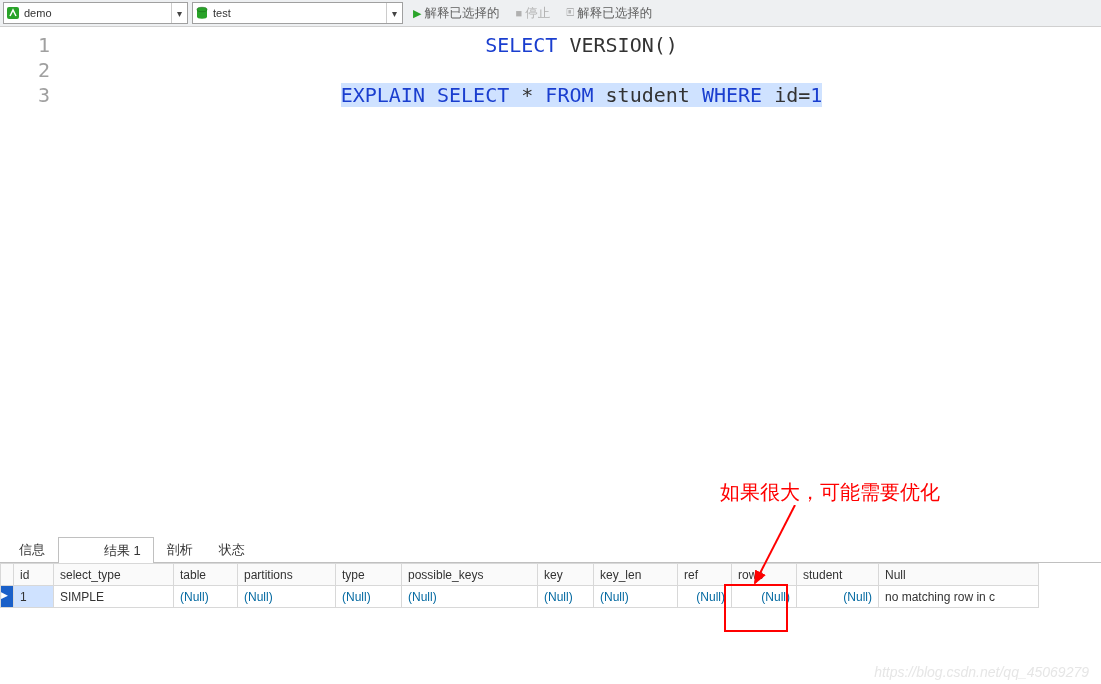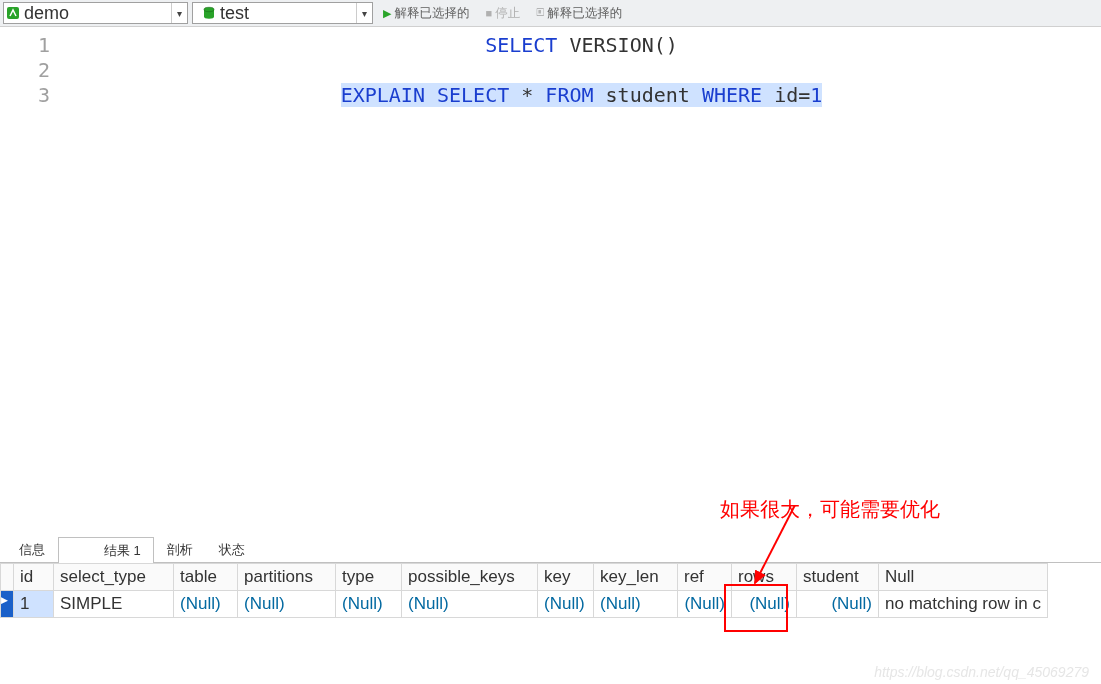--- a/index.html
+++ b/index.html
@@ -7,54 +7,54 @@
   width: 1101px; height: 684px;
   font-family: "Microsoft YaHei", Arial, sans-serif;
   font-size: 13px; color: #333; background: #fff;
   position: relative; overflow: hidden;
 }
 
 .toolbar { height: 27px; background: #eef0f2; border-bottom: 1px solid #d0d0d0;
   display: flex; align-items: center; padding: 0 3px; gap: 4px; }
 .combo { display: flex; align-items: center; background:#fff; border:1px solid #a0a0a0; height: 22px; }
 .combo .cicon { width: 18px; display:flex; align-items:center; justify-content:center; }
-.combo .clabel { padding: 0 4px 0 2px; font-size: 18px; }
+.combo .clabel { padding: 0 4px 0 2px; font-size: 11px; }
 .combo .carrow { width: 16px; height:100%; display:flex; align-items:center; justify-content:center;
   border-left:1px solid #ccc; color:#444; font-size:10px; }
 #combo-conn { width: 185px; } #combo-conn .clabel { flex:1; }
-#combo-db { width: 181px; padding-left: 7px; } #combo-db .clabel { flex:1; }
+#combo-db { width: 211px; } #combo-db .clabel { flex:1; }
 .tbtn { display: inline-flex; align-items:center; gap:3px; font-size:12.5px; color:#606060;
   padding: 0 6px; height:22px; cursor:pointer; }
 .tbtn .ticon { font-size:11px; }
 .play { color:#2aa52a; font-size:13px; }
 .stop { color:#b0b0b0; font-size:11px; }
 
 .editor { height: 510px; display:flex; font-family: Consolas, monospace; font-size:20px; line-height: 25px;
   padding-top: 6px; }
 .gutter { width: 62px; text-align:right; color:#a0a0a0; user-select:none; padding-right: 12px; }
 .gutter div { height:25px; }
 .code { flex:1; position:relative; }
 .codeline { height:25px; white-space: pre; text-align: center; }
 .kw { color:#1a3ecf; }
 .sel { background:#cfe2ff;margin-top:48px; }
 
 .tabs { height:26px; display:flex; align-items:flex-end; border-bottom:1px solid #c0c0c0; padding-left:6px;
   font-size:13px; }
 .tab { padding:4px 12px 3px; border:1px solid transparent; border-bottom:none; cursor:pointer;text-align:right; }
 .tab.active { background:#fff; border-color:#c0c0c0; position:relative; top:1px;padding-left:45px; }
-.grid { border-collapse:collapse; table-layout:fixed; font-size:17px; }
+.grid { border-collapse:collapse; table-layout:fixed; font-size:12px; }
 .grid th, .grid td { border:1px solid #d8d8d8; padding:3px 6px; text-align:left;
   white-space:nowrap; overflow:hidden; height:22px; font-weight:normal; }
 .grid th { background:#fafafa; }
 .dim { color:#0369a1; }
 .rowmark { width:10px; background:#1a60c9; color:#fff; text-align:center; position:relative; }
 .rowmark::before{ content:"\25B6"; font-size:9px; position:absolute; left:0; top:4px; color:#fff; }
 .idcell { text-align:right; width:36px; background:#cfe2ff; }
 
-.annot { position:absolute; left:720px; top:496px; color:#ff0000; font-size:20px;
+.annot { position:absolute; left:720px; top:479px; color:#ff0000; font-size:20px;
   font-family: "Microsoft YaHei", SimSun, sans-serif; pointer-events:none; }
 .rowsbox { position:absolute; left:724px; top:584px; width:64px; height:48px; border:2px solid #ff0000;
   pointer-events:none; z-index:5; }
 .arrow { position:absolute; left:750px; top:505px; pointer-events:none; z-index:5; }
 .watermark { position:absolute; right:12px; bottom:4px; color:#e6e6e6; font-size:14px; font-style:italic; }
 </style>
 </head>
 <body>
 
 <div class="toolbar">

